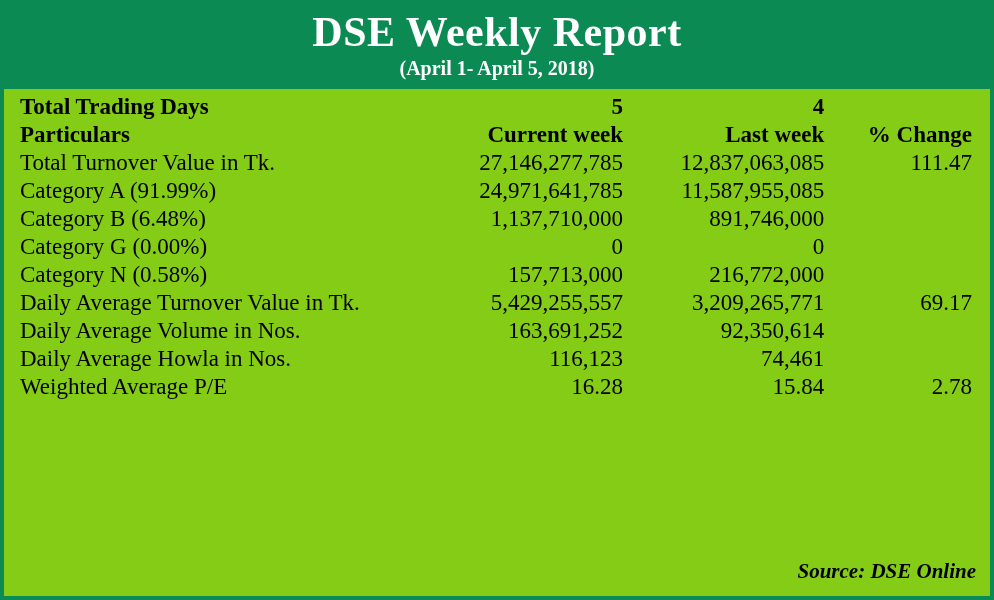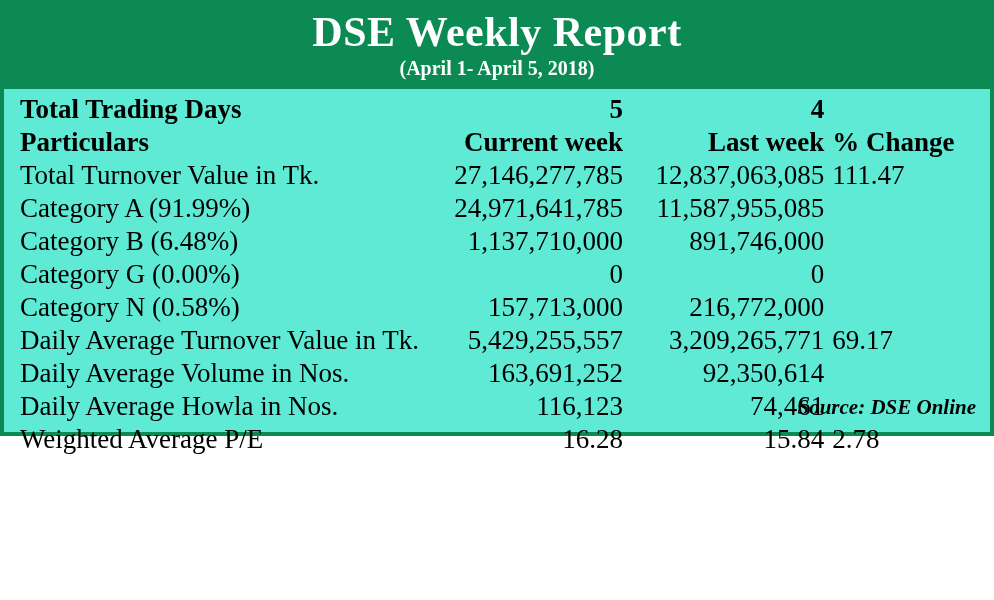--- a/index.html
+++ b/index.html
@@ -9,24 +9,24 @@
   }
   body {
     width: 994px;
     height: 600px;
     font-family: "Liberation Serif", serif;
     overflow: hidden;
   }
   .report {
     position: relative;
     width: 994px;
-    height: 436px;
+    height: 600px;
     box-sizing: border-box;
     border: 4px solid #0b8a54;
-    background: #5eead4;
+    background: #84cc16;
   }
   .header {
     background: #0b8a54;
     color: #ffffff;
     text-align: center;
     padding: 6px 0 10px 0;
   }
   .header-title {
     font-size: 42px;
     font-weight: bold;
@@ -38,21 +38,21 @@
     font-weight: bold;
     line-height: 1.1;
     margin-top: 2px;
   }
   .table-wrap {
     padding: 4px 14px 0 14px;
   }
   table.report-table {
     width: 100%;
     border-collapse: collapse;
-    font-size: 27px;
+    font-size: 23px;
     color: #000000;
   }
   table.report-table td {
     padding: 1px 0 1px 0;
     vertical-align: baseline;
     white-space: nowrap;
   }
   .col-label {
     text-align: left;
     width: 42%;
@@ -62,20 +62,21 @@
     text-align: right;
     width: 22%;
     padding-right: 8px !important;
   }
   .col-last {
     text-align: right;
     width: 21%;
     padding-right: 8px !important;
   }
   .col-change {
+    text-align: right;
     width: 15%;
     padding-right: 4px !important;
   }
   tr.bold td {
     font-weight: bold;
   }
   .source {
     position: absolute;
     right: 14px;
     bottom: 12px;

